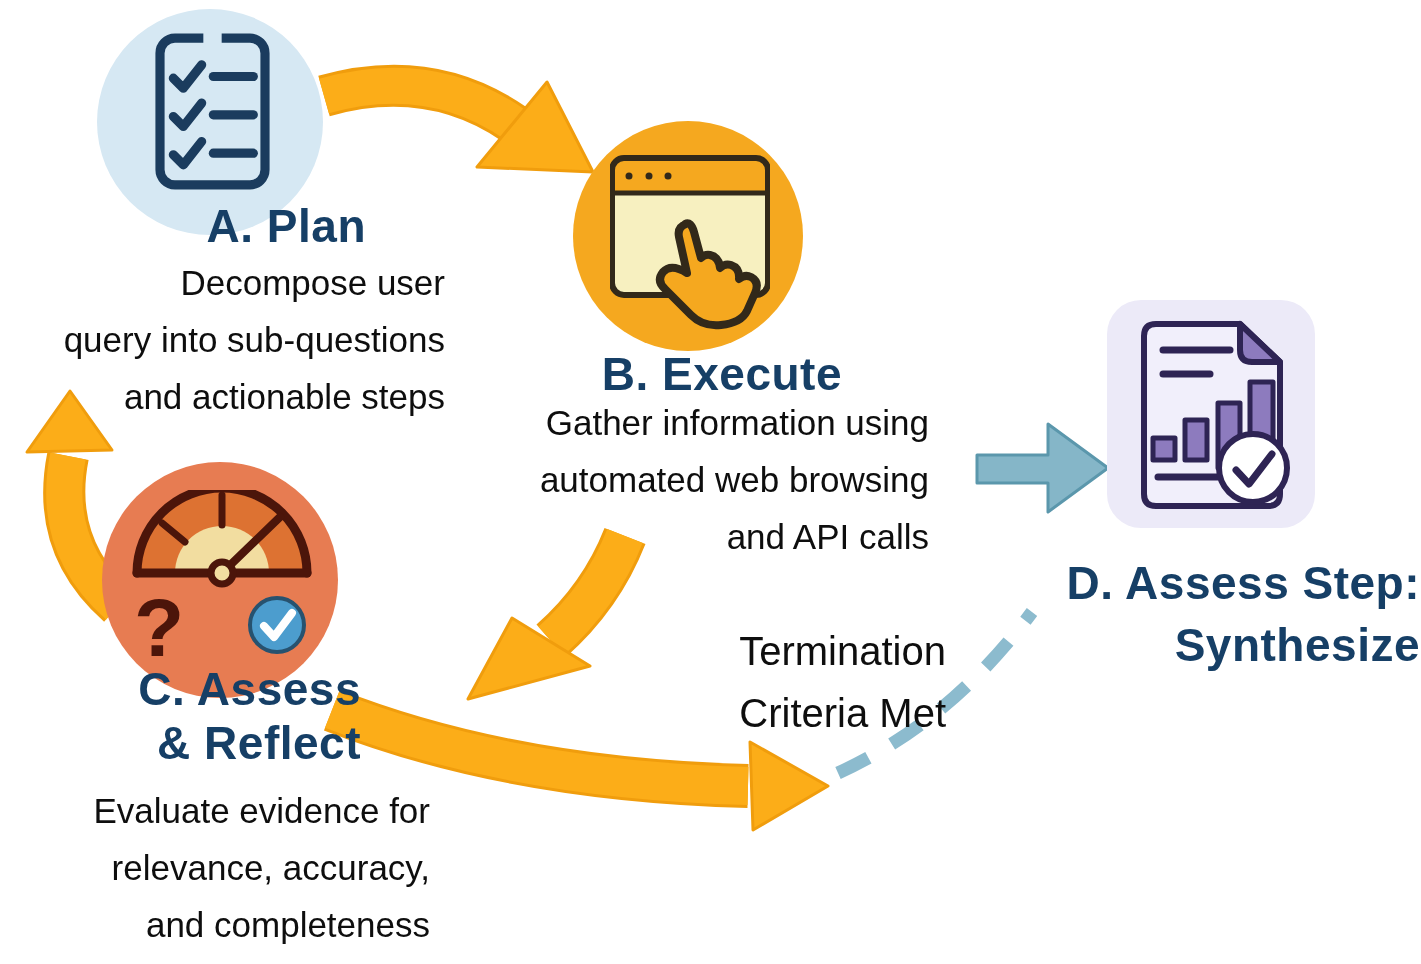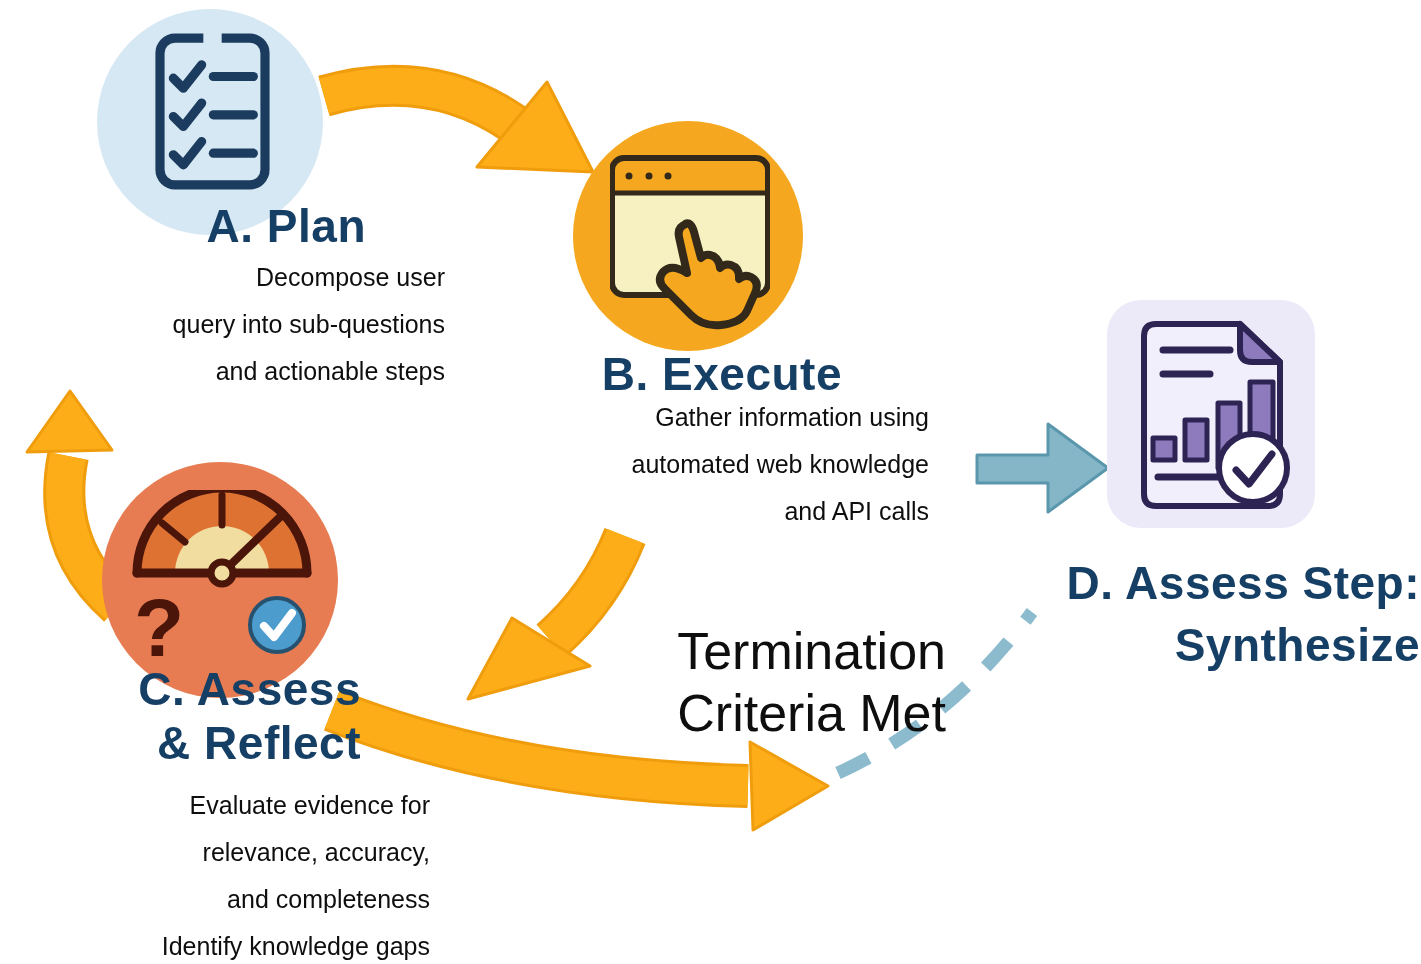--- a/index.html
+++ b/index.html
@@ -8,30 +8,30 @@
   #arrow-layer{position:absolute;left:0;top:0;z-index:1;}
   .node-circle{position:absolute;border-radius:50%;z-index:2;}
   #plan-circle{left:97px;top:9px;width:226px;height:226px;background:var(--plan_bg);}
   #execute-circle{left:573px;top:121px;width:230px;height:230px;background:var(--execute_bg);}
   #assess-circle{left:102px;top:462px;width:236px;height:236px;background:var(--assess_bg);}
   #synthesize-card{position:absolute;left:1107px;top:300px;width:208px;height:228px;
        border-radius:34px;background:var(--synth_bg);z-index:2;}
   .icon-svg{position:absolute;}
   .txt{position:absolute;z-index:3;text-align:right;white-space:pre-line;}
   .title{font-weight:700;color:var(--title_navy);font-size:46px;line-height:52px;letter-spacing:0.5px;}
-  .desc{color:var(--text_black);font-size:25px;line-height:47px;}
+  .desc{color:var(--text_black);font-size:35px;line-height:57px;}
   #plan-title{left:66px;top:200px;width:300px;}
   #plan-desc{left:5px;top:254px;width:440px;}
   #execute-title{left:542px;top:348px;width:300px;}
   #execute-desc{left:479px;top:394px;width:450px;}
   #assess-title{left:41px;top:662px;width:320px;line-height:54px;}
   #assess-desc{left:-10px;top:782px;width:440px;}
   #synthesize-title{left:1060px;top:552px;width:360px;line-height:62px;}
   #termination-label{left:586px;top:620px;width:360px;color:var(--text_black);
-       font-size:52px;line-height:62px;}
+       font-size:40px;line-height:62px;}
   
   .band-edge{fill:none;stroke:var(--arrow_orange_edge);stroke-linecap:butt;}
   .band{fill:none;stroke:var(--arrow_orange);stroke-linecap:butt;}
   .head{fill:var(--arrow_orange);stroke:var(--arrow_orange_edge);stroke-width:3;stroke-linejoin:round;}
   .teal-block{fill:var(--teal_fill);stroke:var(--teal_edge);stroke-width:3;stroke-linejoin:round;}
   .dash-path{fill:none;stroke:var(--dash_teal);stroke-width:13;stroke-dasharray:34 27;}
   
   .pi{stroke:var(--plan_icon_navy);stroke-width:5.5;fill:none;stroke-linecap:round;stroke-linejoin:round;}
   .wo{stroke:var(--window_outline);stroke-linejoin:round;stroke-linecap:round;}
   .go{stroke:var(--gauge_dark);stroke-linecap:round;}
@@ -103,21 +103,21 @@
     <circle cx="19" cy="22" r="3.5" style="fill:var(--window_outline)"></circle>
     <circle cx="39" cy="22" r="3.5" style="fill:var(--window_outline)"></circle>
     <circle cx="58" cy="22" r="3.5" style="fill:var(--window_outline)"></circle>
     <path class="wo" style="fill:var(--execute_bg)" stroke-width="8" d="M76,70 q-9,3 -7,13 l8,36 q-16,-10 -24,-1 q-7,9 2,17 l26,26 q12,12 30,10 q20,-2 26,-14
              l8,-18 q5,-11 -4,-16 q-6,-3 -12,2 q1,-11 -8,-14 q-6,-2 -11,3 q-1,-11 -10,-13
              q-5,-1 -9,3 l-7,-26 q-3,-11 -9,-8 z"></path>
   </svg>
 </div>
 <div class="txt title" id="execute-title">B. Execute</div>
 <div class="txt desc" id="execute-desc">Gather information using
-automated web knowledge
+automated web browsing
 and API calls</div>
 
 <div class="node-circle" id="assess-circle">
   <svg class="icon-svg" style="left:23px;top:28px;" width="190" height="190" viewBox="0 0 190 190">
     <g>
       <path d="M12,83 A85,85 0 0 1 182,83 Z" style="fill:var(--gauge_fill)"></path>
       <path d="M50,83 A47,47 0 0 1 144,83 Z" style="fill:var(--gauge_inner)"></path>
       <path class="go" d="M12,83 A85,85 0 0 1 182,83" fill="none" stroke-width="9"></path>
       <line class="go" x1="12" y1="83" x2="182" y2="83" stroke-width="9"></line>
       <line class="go" x1="97" y1="5" x2="97" y2="35" stroke-width="7"></line>

